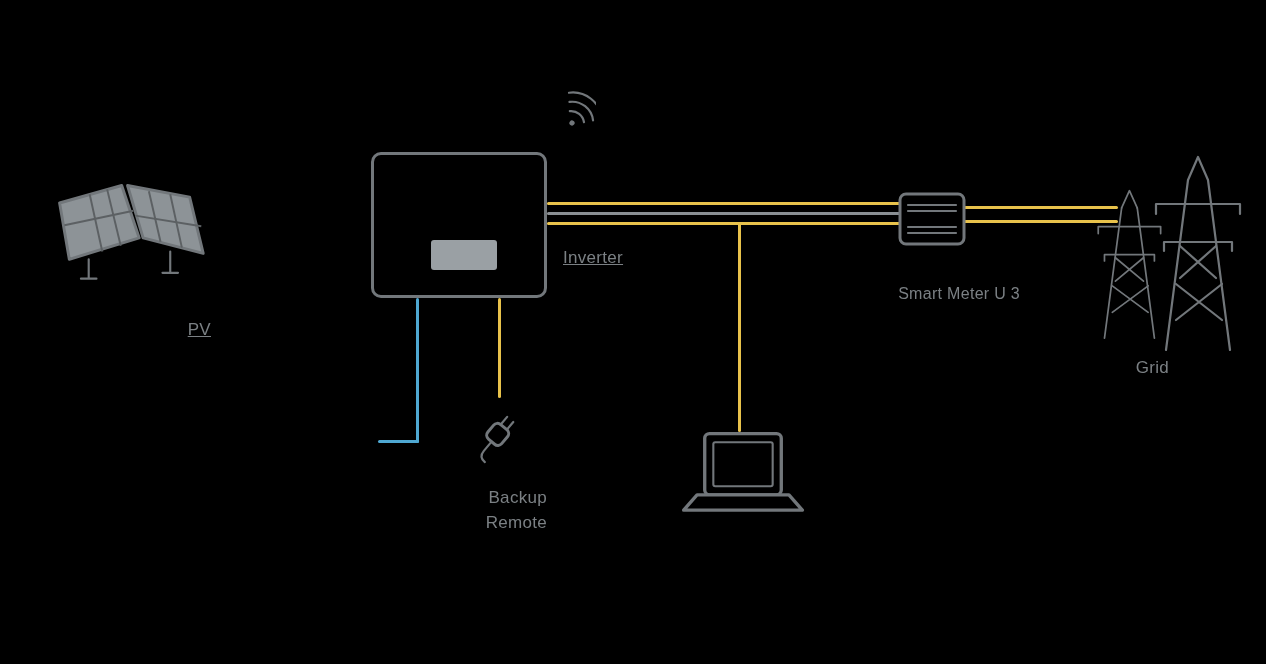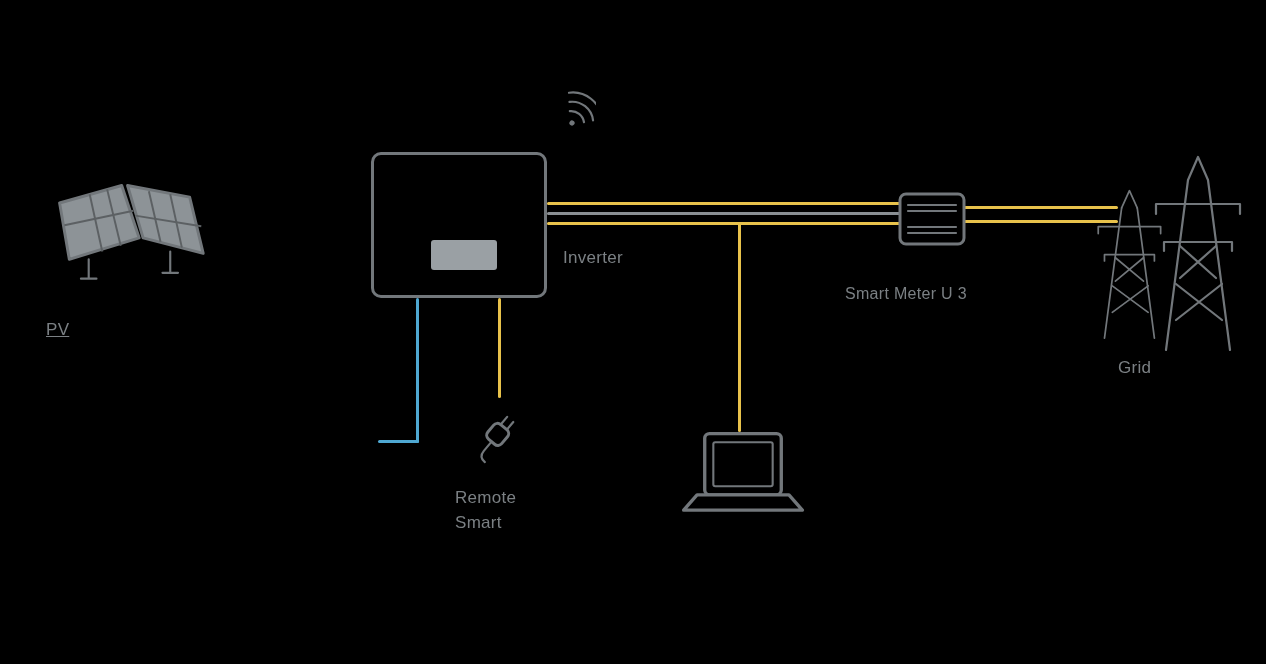--- a/index.html
+++ b/index.html
@@ -14,21 +14,21 @@
   }
   html,body{margin:0;padding:0;background:var(--background);}
   #canvas{
     position:relative;width:1266px;height:664px;overflow:hidden;
     background:var(--background);
     font-family:"Liberation Sans","DejaVu Sans",sans-serif;
     color:var(--text);
   }
   .label{
     position:absolute;font-size:17px;line-height:1.45;color:var(--text);
-    text-align:left;letter-spacing:.3px;
+    text-align:right;letter-spacing:.3px;
   }
   .line-h{position:absolute;height:3px;border-radius:2px;}
   .line-v{position:absolute;width:3px;border-radius:2px;}
   .ac{background:var(--ac-line);}
   .neutral{background:var(--neutral-line);}
   .battery{background:var(--battery-line);}
   .icon{position:absolute;}
   svg .s{stroke:var(--stroke);fill:none;stroke-width:3;stroke-linecap:round;stroke-linejoin:round;}
   svg .s2{stroke:var(--stroke);fill:none;stroke-width:2.2;stroke-linecap:round;stroke-linejoin:round;}
   svg .panel{fill:var(--panel-fill);stroke:var(--stroke);stroke-width:3;stroke-linejoin:round;}
@@ -72,21 +72,21 @@
         <path class="s2" d="M15,30 A13,13 0 0 1 33,30"></path>
         <path class="s2" d="M9,23 A21,21 0 0 1 39,23"></path>
         <path class="s2" d="M3,16 A29.5,29.5 0 0 1 45,16"></path>
       </g>
     </svg>
   </div>
 
   <div class="inverter-box">
     <div class="inverter-display"></div>
   </div>
-  <div class="label" style="left:563px;top:246px;width:110px;text-align:left;">Inverter</div>
+  <div class="label" style="left:563px;top:246px;width:110px;text-align:left;text-decoration:underline;">Inverter</div>
 
   <div class="line-h ac" style="left:547px;top:202px;width:355px;"></div>
   <div class="line-h neutral" style="left:547px;top:212px;width:355px;"></div>
   <div class="line-h ac" style="left:547px;top:222px;width:355px;"></div>
 
   <div class="line-h ac" style="left:964px;top:206px;width:154px;"></div>
   <div class="line-h ac" style="left:964px;top:220px;width:154px;"></div>
 
   <div class="line-v ac" style="left:738px;top:222px;height:210px;"></div>
 
@@ -114,38 +114,38 @@
       <g transform="translate(58,0)">
         <path class="s2" d="M16,198 L38,28 M80,198 L58,28"></path>
         <path class="s2" d="M38,28 L48,5 L58,28"></path>
         <path class="s2" d="M6,52 L90,52 M6,52 l0,10 M90,52 l0,10"></path>
         <path class="s2" d="M14,90 L82,90 M14,90 l0,9 M82,90 l0,9"></path>
         <path class="s2" d="M30,94 L66,126 M66,94 L30,126"></path>
         <path class="s2" d="M26,132 L72,168 M72,132 L26,168"></path>
       </g>
     </svg>
   </div>
-  <div class="label" style="left:1118px;top:356px;width:100px;">Grid</div>
+  <div class="label" style="left:1069px;top:356px;width:100px;">Grid</div>
 
   <div class="line-v battery" style="left:416px;top:298px;height:145px;"></div>
   <div class="line-h battery" style="left:378px;top:440px;width:41px;"></div>
 
   <div class="line-v ac" style="left:498px;top:298px;height:100px;"></div>
   <div class="icon" style="left:470px;top:400px;width:62px;height:74px;">
     <svg width="62" height="74" viewBox="0 0 62 74">
       <g transform="rotate(40 28 34)">
         <rect class="s" x="19" y="25" width="18" height="19" rx="5"></rect>
         <path class="s2" d="M24,15 L24,25 M32,15 L32,25"></path>
         <path class="s2" d="M28,44 L28,56 Q28,64 36,64"></path>
       </g>
     </svg>
   </div>
   <div class="label" style="left:455px;top:486px;width:92px;">
+    <div>Backup</div>
     <div>Remote</div>
-    <div>Smart</div>
   </div>
 
   <div class="icon" style="left:676px;top:428px;width:134px;height:104px;">
     <svg width="134" height="104" viewBox="0 0 140 105">
       <rect class="fillbg" x="30" y="4" width="80" height="64" rx="5" stroke="var(--stroke)" stroke-width="3.5"></rect>
       <rect class="s2" x="39" y="13" width="62" height="46" rx="2"></rect>
       <polygon class="fillbg" points="22,68 118,68 132,84 8,84" stroke="var(--stroke)" stroke-width="3.5" stroke-linejoin="round"></polygon>
     </svg>
   </div>
 

